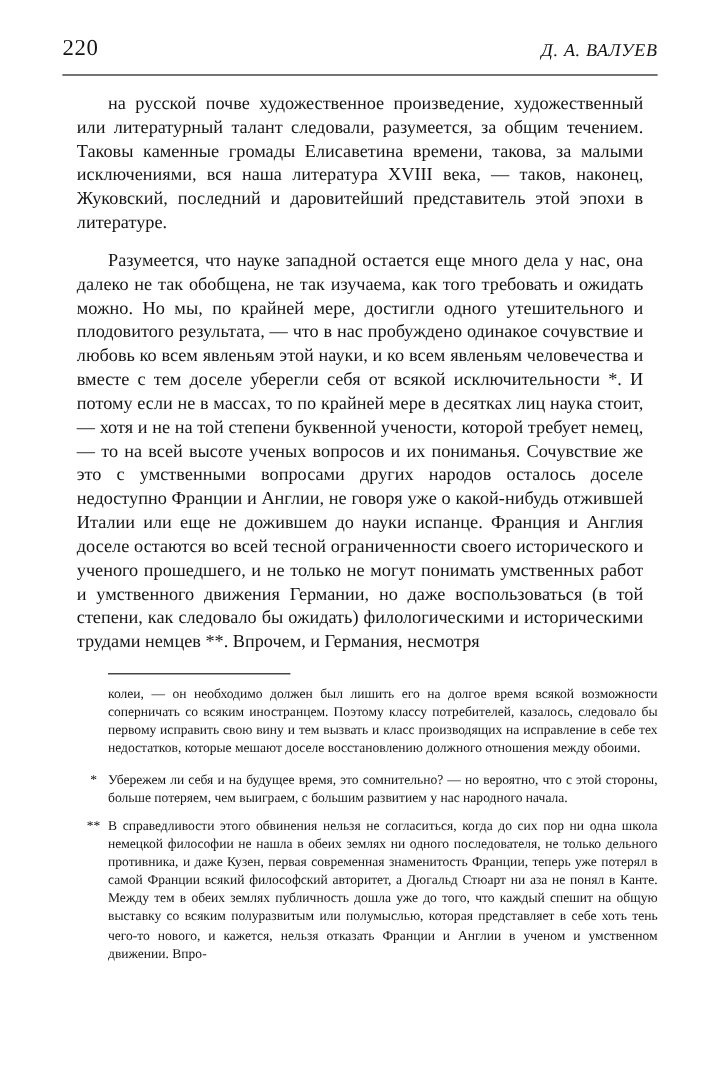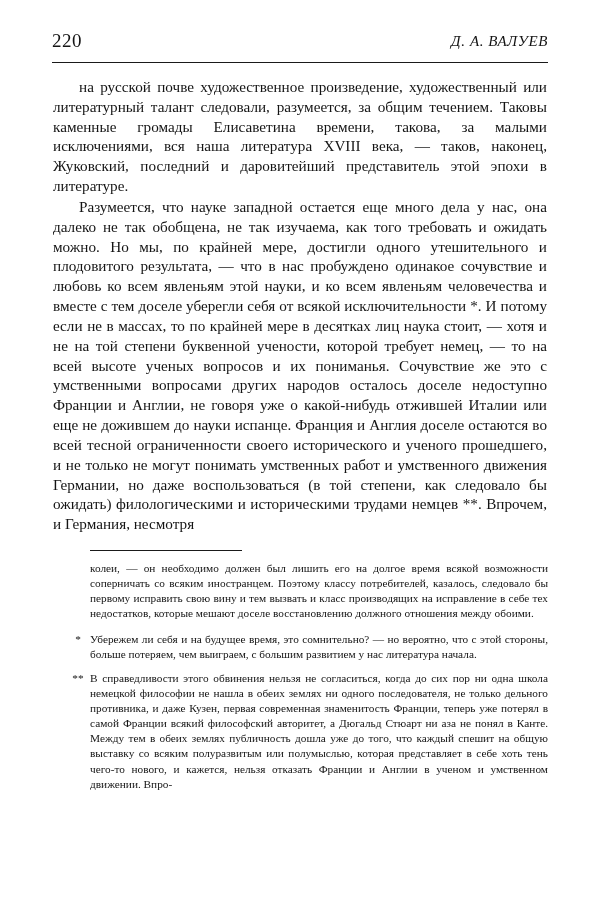--- a/index.html
+++ b/index.html
@@ -16,21 +16,21 @@
   }
   .page {
     position: relative;
     width: 600px;
     height: 897px;
     box-sizing: border-box;
     padding: 30px 52px 0 52px;
   }
   .header {
     display: flex;
-    align-items: center;
+    align-items: flex-end;
     justify-content: space-between;
     margin-bottom: 6px;
     padding-bottom: 4px;
   }
   .page-number {
     font-size: 19px;
     letter-spacing: 0.5px;
   }
   .running-title {
     font-size: 15px;
@@ -44,21 +44,21 @@
     margin: 0 0 14px 0;
   }
   .body-text {
     font-size: 15.2px;
     line-height: 1.305;
     text-align: justify;
     text-justify: inter-word;
     hyphens: manual;
   }
   .body-text p {
-    margin: 1px;
+    margin: 12px;
     text-indent: 26px;
   }
   .footnote-rule {
     border: none;
     border-top: 1px solid #1a1a1a;
     width: 152px;
     margin: 16px 0 10px 38px;
   }
   .footnotes {
     font-size: 11.3px;
@@ -102,21 +102,21 @@
     <p>Разумеется, что науке западной остается еще много дела у нас, она далеко не так обобщена, не так изучаема, как того требовать и ожидать можно. Но мы, по крайней мере, достигли одного утешительного и плодовитого результата, — что в нас пробуждено одинакое сочувствие и любовь ко всем явленьям этой науки, и ко всем явленьям человечества и вместе с тем доселе уберегли себя от всякой исключительности *. И потому если не в массах, то по крайней мере в десятках лиц наука стоит, — хотя и не на той степени буквенной учености, которой требует немец, — то на всей высоте ученых вопросов и их пониманья. Сочувствие же это с умственными вопросами других народов осталось доселе недоступно Франции и Англии, не говоря уже о какой-нибудь отжившей Италии или еще не дожившем до науки испанце. Франция и Англия доселе остаются во всей тесной ограниченности своего исторического и ученого прошедшего, и не только не могут понимать умственных работ и умственного движения Германии, но даже воспользоваться (в той степени, как следовало бы ожидать) филологическими и историческими трудами немцев **. Впрочем, и Германия, несмотря</p>
   </div>
 
   <hr class="footnote-rule">
 
   <div class="footnotes">
     <div class="fn-cont">колеи, — он необходимо должен был лишить его на долгое время всякой возможности соперничать со всяким иностранцем. Поэтому классу потребителей, казалось, следовало бы первому исправить свою вину и тем вызвать и класс производящих на исправление в себе тех недостатков, которые мешают доселе восстановлению должного отношения между обоими.</div>
 
     <div class="fn">
       <div class="fn-mark">*</div>
-      <div class="fn-body">Убережем ли себя и на будущее время, это сомнительно? — но вероятно, что с этой стороны, больше потеряем, чем выиграем, с большим развитием у нас литература начала.</div>
+      <div class="fn-body">Убережем ли себя и на будущее время, это сомнительно? — но вероятно, что с этой стороны, больше потеряем, чем выиграем, с большим развитием у нас народного начала.</div>
     </div>
 
     <div class="fn">
       <div class="fn-mark">**</div>
       <div class="fn-body"><span>В справедливости этого обвинения нельзя не согласиться, когда до сих пор ни одна школа немецкой философии не нашла в обеих землях ни одного последователя, не только дельного противника, и даже Кузен, первая современная знаменитость Франции, теперь уже потерял в самой Франции всякий философский авторитет, а Дюгальд Стюарт ни </span><span class="it">аза</span><span> не понял в Канте. Между тем в обеих землях публичность дошла уже до того, что каждый спешит на общую выставку со всяким полуразвитым или полумыслью, которая представляет в себе хоть тень чего-то нового, и кажется, нельзя отказать Франции и Англии в ученом и умственном движении. Впро-</span></div>
     </div>
   </div>
 
 </div>
 

